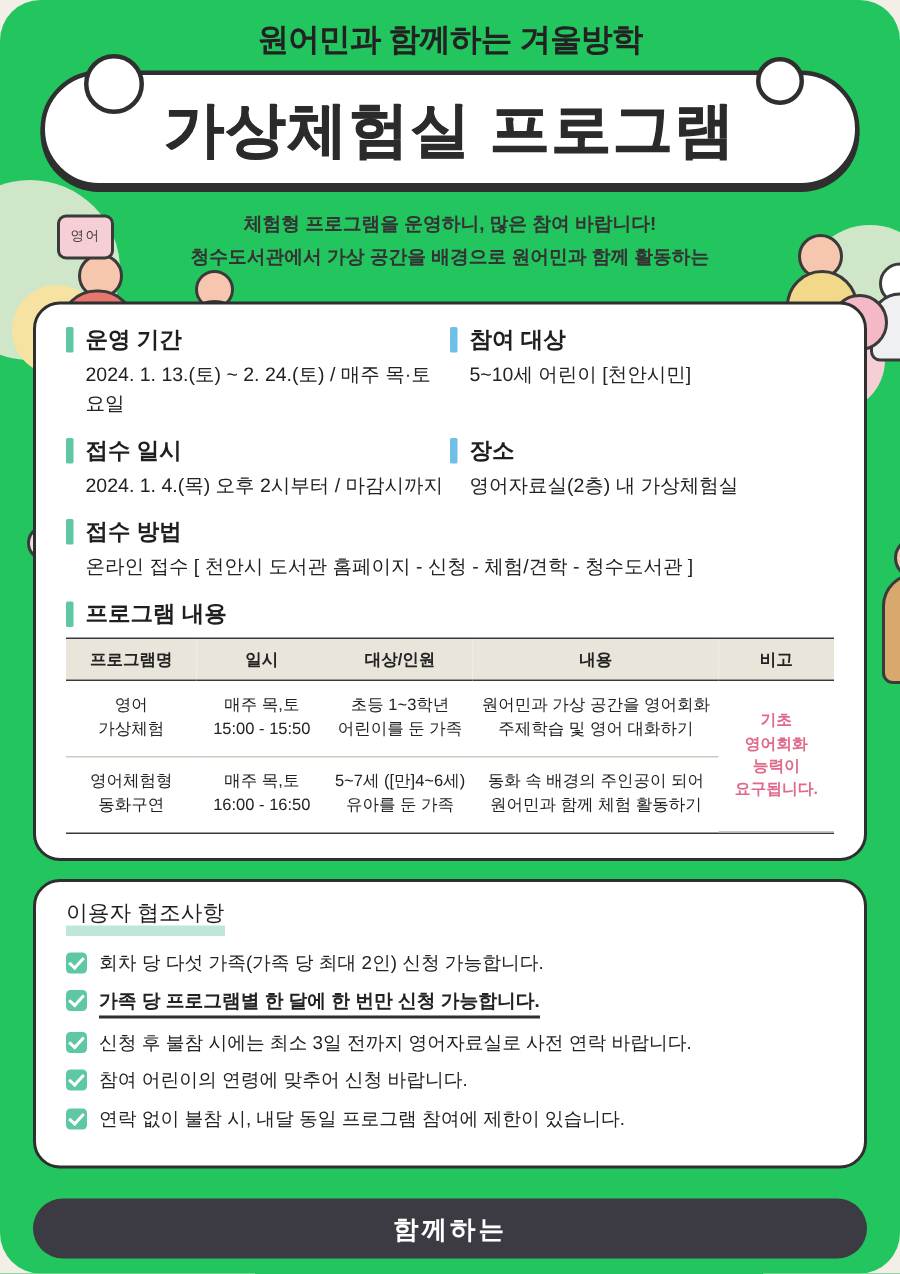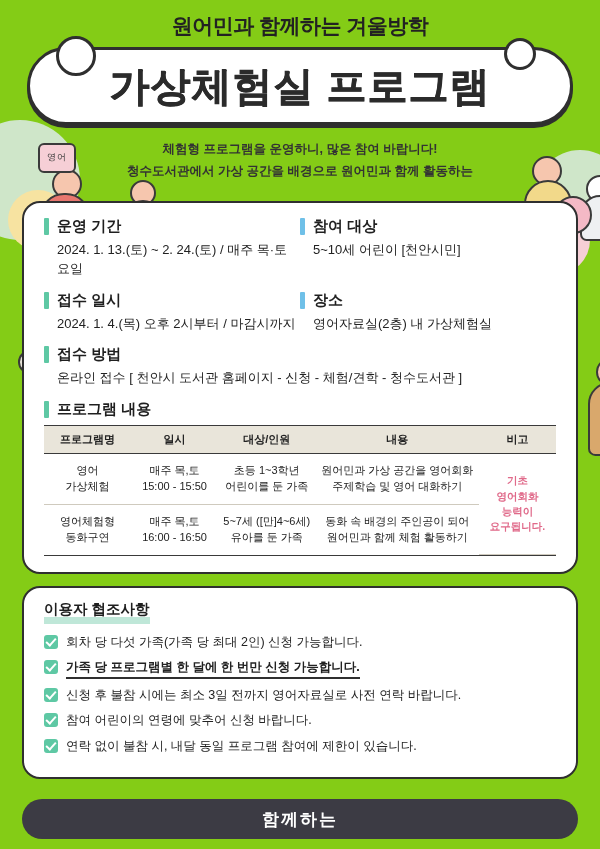--- a/index.html
+++ b/index.html
@@ -11,22 +11,23 @@
     height: 849px;
     font-family: "Liberation Sans", sans-serif;
     background: #f3efe6;
     overflow: hidden;
     position: relative;
   }
   .poster {
     position: relative;
     width: 600px;
     height: 849px;
-    background: #84cc16;
+    background: #22c55e;
     overflow: hidden;
+    border-radius: 27px;
   }
   
   .blob {
     position: absolute;
     border-radius: 50%;
     z-index: 0;
   }
   .blob-green-tl { width: 120px; height: 120px; background: #cfe6c9; left: -40px; top: 120px; }
   .blob-green-tr { width: 90px; height: 90px; background: #cfe6c9; right: -25px; top: 150px; }
   .blob-yellow { width: 60px; height: 60px; background: #f7e3a1; left: 8px; top: 190px; }
@@ -209,21 +210,21 @@
     width: 556px;
     background: #ffffff;
     border: 2.5px solid #2f2f2f;
     border-radius: 18px;
     padding: 12px 20px 14px;
     box-sizing: border-box;
   }
   .notice-title {
     display: inline-block;
     font-size: 14.5px;
-    font-weight: bold;
+    font-weight: normal;
     color: #1f1f1f;
     border-bottom: 7px solid #bfe7d8;
     line-height: 0.95;
     margin-bottom: 10px;
   }
   .notice-item {
     display: flex;
     align-items: flex-start;
     font-size: 12.5px;
     color: #222;

